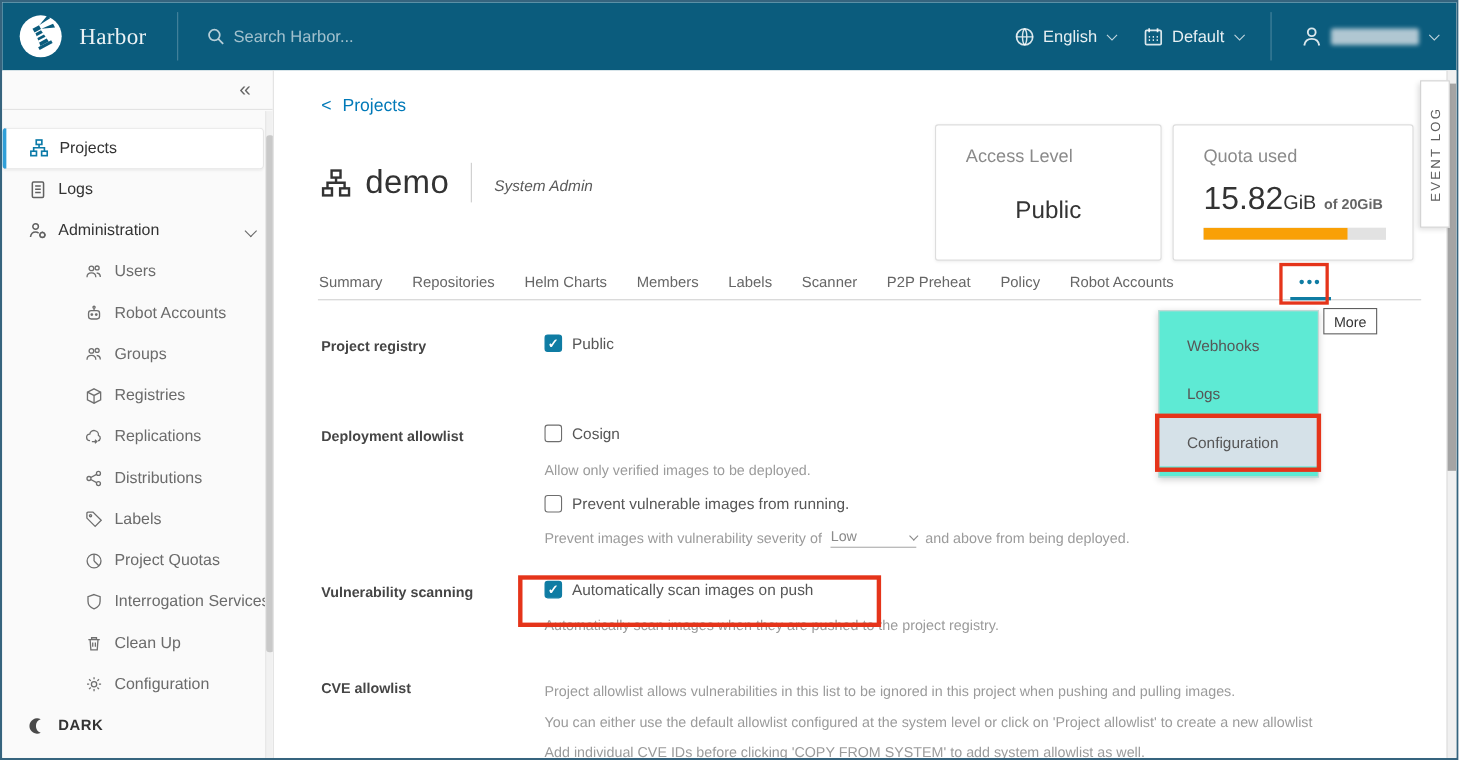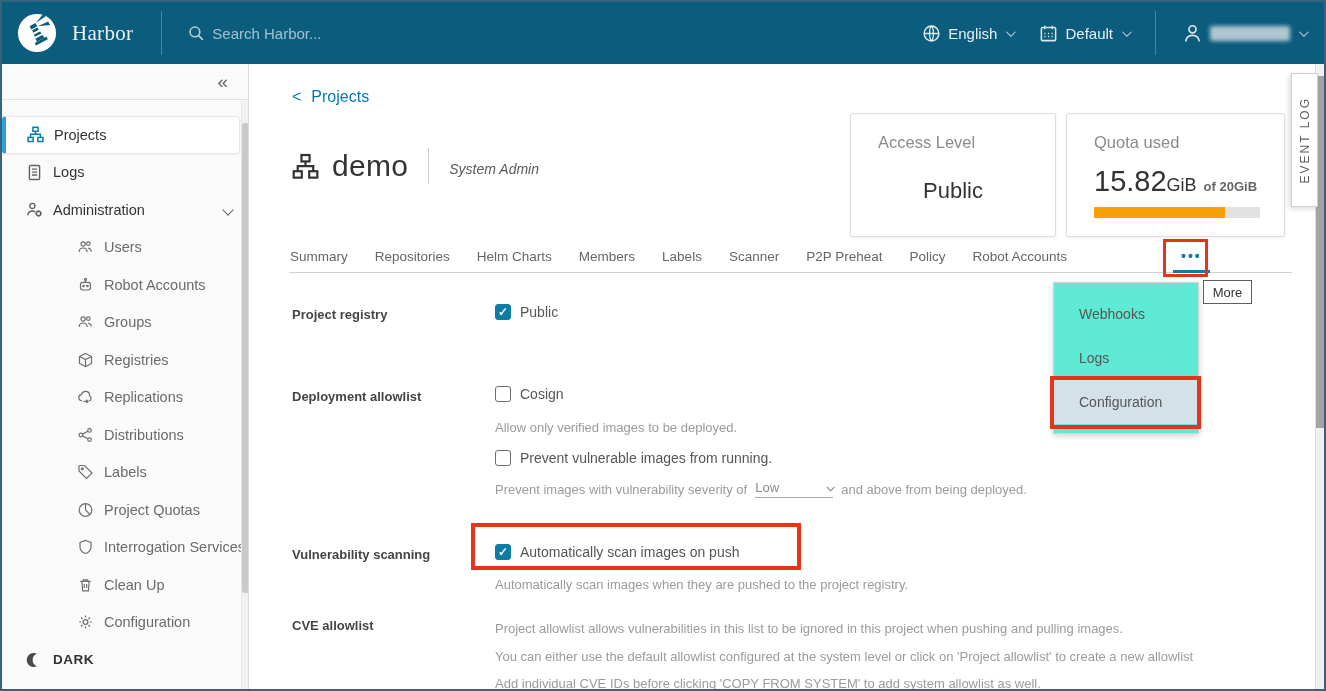--- a/index.html
+++ b/index.html
@@ -404,21 +404,21 @@
             <span>Prevent images with vulnerability severity of</span>
             <span class="sev-select">
               <span>Low</span>
               <span class="sev-chev"></span>
             </span>
             <span>and above from being deployed.</span>
           </div>
         </div>
       </div>
 
-      <div class="frow" style="top:480px">
+      <div class="frow" style="top:464px">
         <div class="flabel">Vulnerability scanning</div>
         <div class="fctrl">
           <div class="chk-row">
             <span class="chk on">
                 <span>✓</span>
               </span>
             <span class="chk-label">Automatically scan images on push</span>
           </div>
           <div class="helper" style="margin-top:17px">Automatically scan images when they are pushed to the project registry.</div>
         </div>

